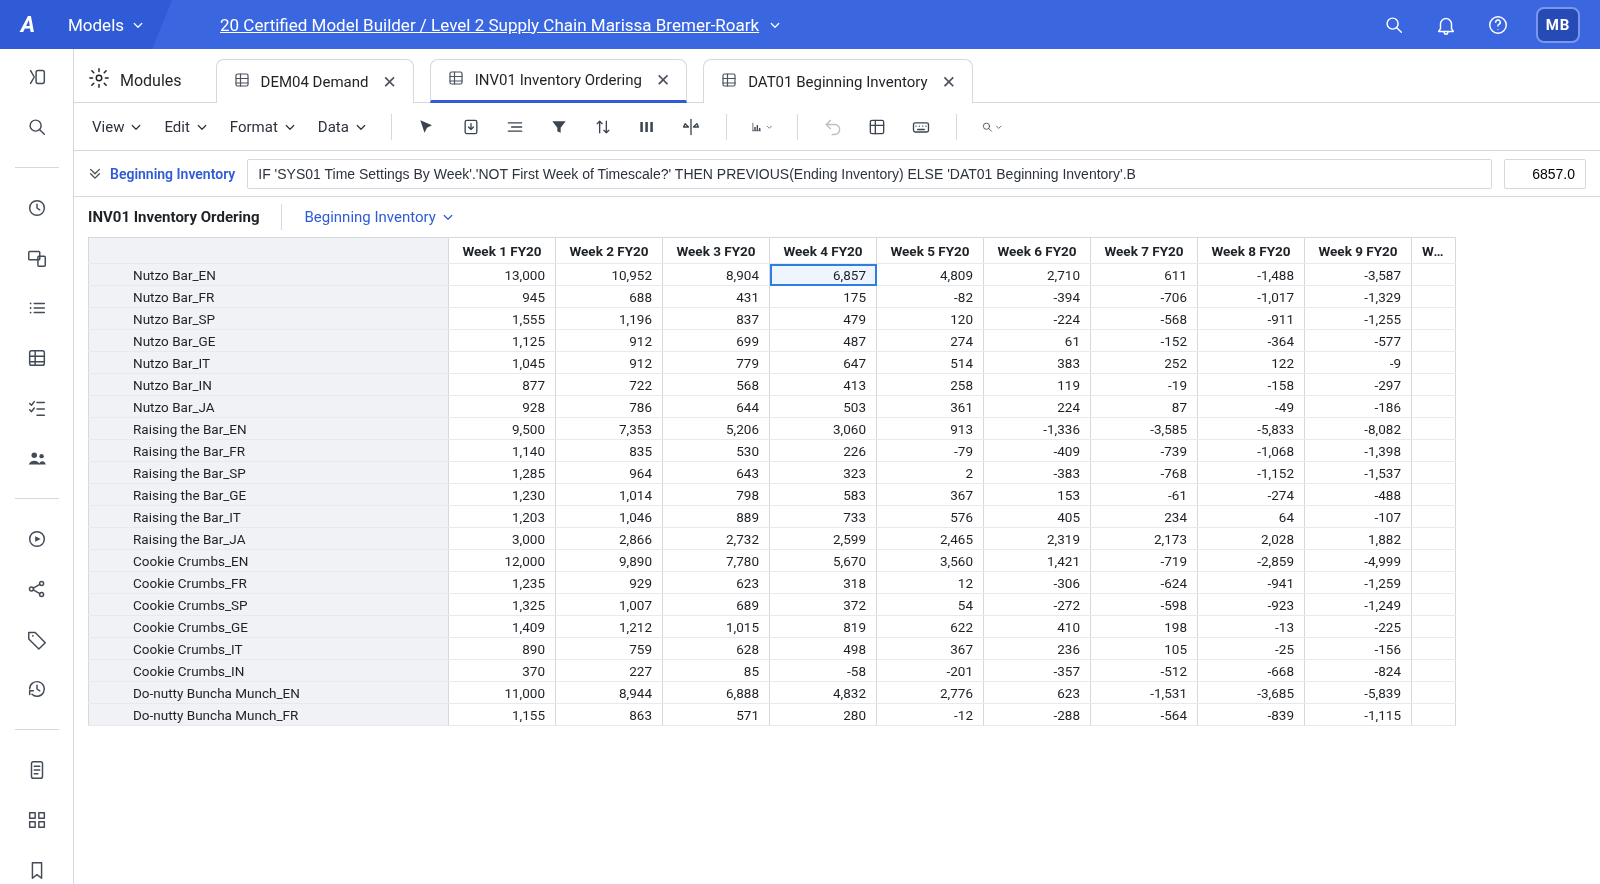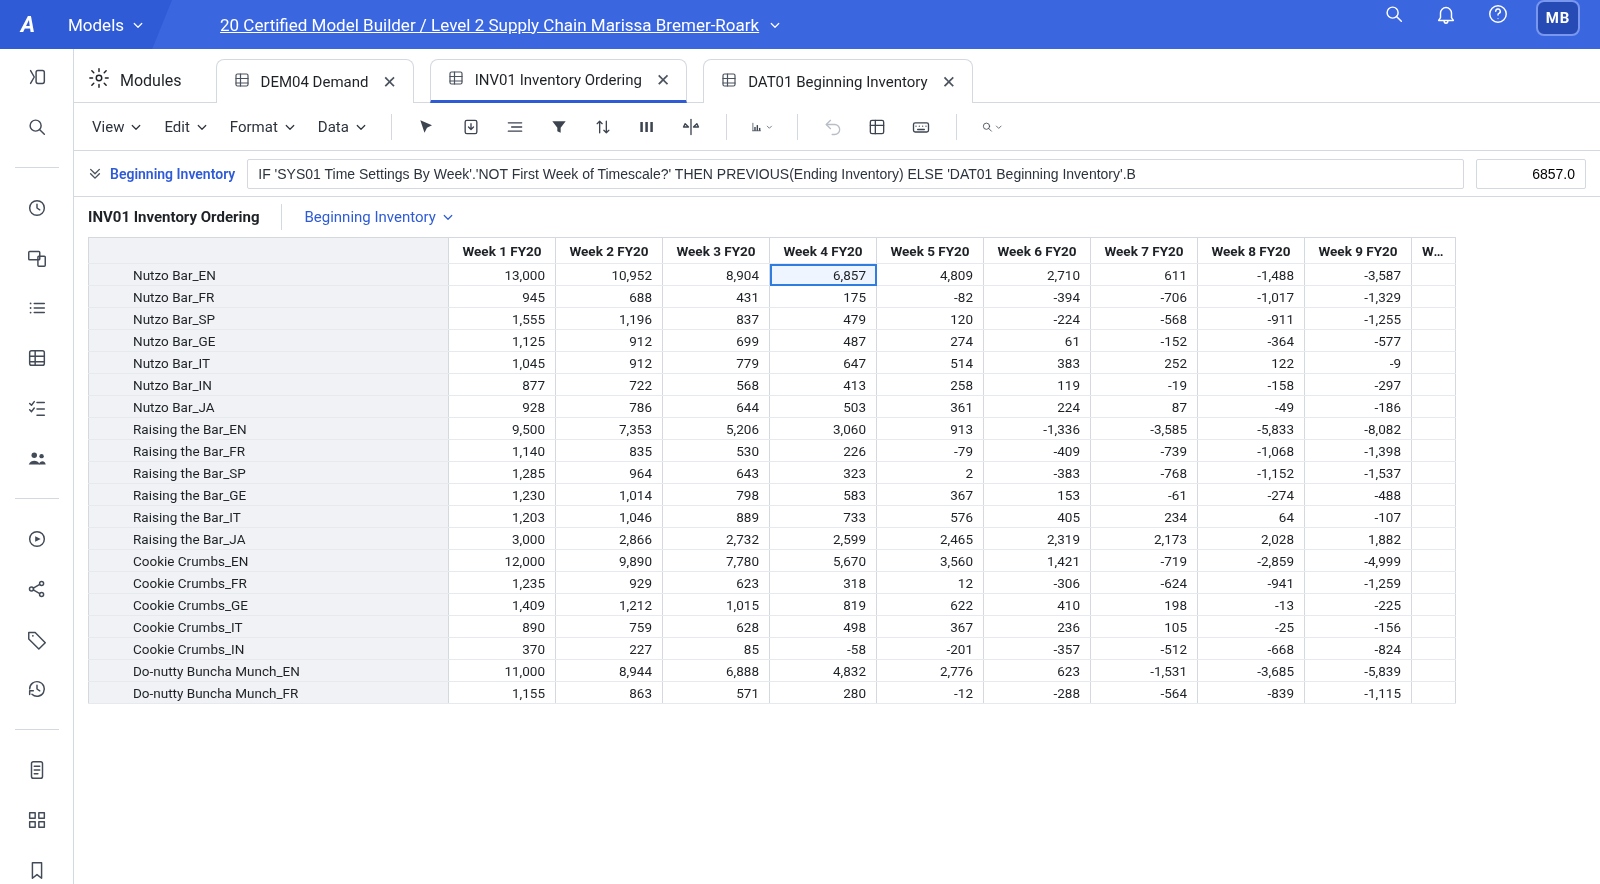--- a/index.html
+++ b/index.html
@@ -58,21 +58,21 @@
     position: absolute; left: 20px; right: 0; top: 0; bottom: 0;
     background: var(--blue2);
   }
   .ribbon .breadcrumb {
     position: relative;
     display: flex; align-items: center; gap: 10px;
     font-size: 17px;
   }
   .ribbon .right {
     position: relative;
-    display: flex; align-items: flex-start; gap: 24px;
+    display: flex; align-items: center; gap: 24px;
     padding: 0 20px;
     background: var(--blue2);
   }
   .ribbon .right .icon-btn { width: 28px; height: 28px; display: flex; align-items: center; justify-content: center; cursor: pointer; }
   .ribbon .avatar {
     width: 44px; height: 36px; border-radius: 8px;
     background: #274bb5;
     display: flex; align-items: center; justify-content: center;
     font-weight: 700; font-size: 15px; letter-spacing: 1px;
     border: 2px solid #7a97ef;
@@ -147,21 +147,21 @@
     color: var(--tab-active-border);
     font-weight: 600;
   }
   .formulabar .left .expand { color: #4b535e; }
   .formulabar input.formula {
     flex: 1; height: 30px;
     border: 1px solid var(--border); border-radius: 2px;
     padding: 0 10px; font-size: 14px; color: #2c333c;
   }
   .formulabar input.value {
-    width: 110px; height: 30px;
+    width: 82px; height: 30px;
     border: 1px solid var(--border); border-radius: 2px;
     text-align: right; padding: 0 10px; font-size: 14px;
   }
 
   
   .pagesel {
     height: 40px;
     display: flex; align-items: center; gap: 22px;
     padding: 0 14px;
   }
@@ -765,20 +765,33 @@
               <td style="position:relative">623</td>
               <td style="position:relative">318</td>
               <td style="position:relative">12</td>
               <td style="position:relative">-306</td>
               <td style="position:relative">-624</td>
               <td style="position:relative">-941</td>
               <td style="position:relative">-1,259</td>
               <td></td>
             </tr>
             <tr class="">
+              <th class="rowhead">Cookie Crumbs_SP</th>
+              <td style="position:relative">1,325</td>
+              <td style="position:relative">1,007</td>
+              <td style="position:relative">689</td>
+              <td style="position:relative">372</td>
+              <td style="position:relative">54</td>
+              <td style="position:relative">-272</td>
+              <td style="position:relative">-598</td>
+              <td style="position:relative">-923</td>
+              <td style="position:relative">-1,249</td>
+              <td></td>
+            </tr>
+            <tr class="">
               <th class="rowhead">Cookie Crumbs_GE</th>
               <td style="position:relative">1,409</td>
               <td style="position:relative">1,212</td>
               <td style="position:relative">1,015</td>
               <td style="position:relative">819</td>
               <td style="position:relative">622</td>
               <td style="position:relative">410</td>
               <td style="position:relative">198</td>
               <td style="position:relative">-13</td>
               <td style="position:relative">-225</td>

